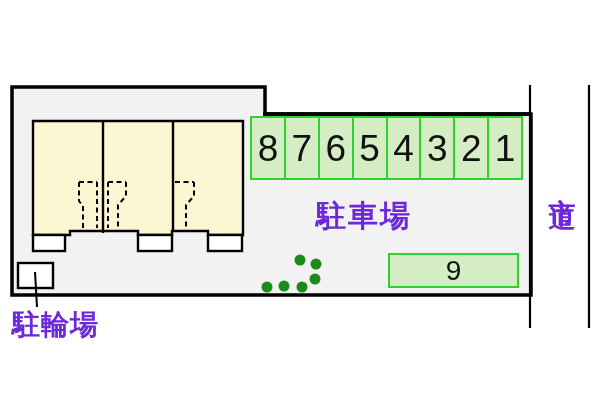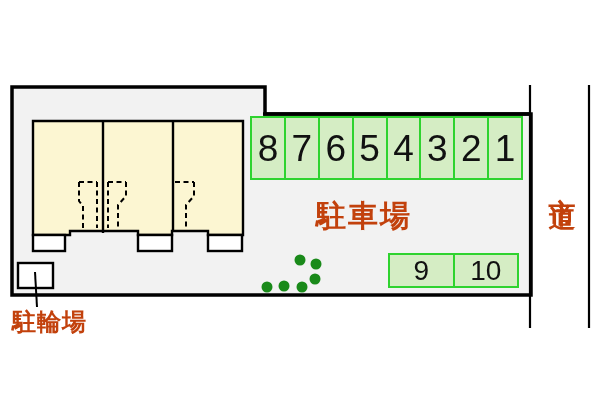--- a/index.html
+++ b/index.html
@@ -23,23 +23,23 @@
   .stall-row-bottom{left:388px;top:253px;width:131px;height:35px;}
   .stall{
     flex:1 1 0;display:flex;align-items:center;justify-content:center;
     background:#d5edc4;border:2px solid #2fd32f;box-sizing:border-box;
     color:#111;
   }
   .stall + .stall{margin-left:-2px;}
   .stall-row-top .stall{font-size:37px;line-height:1;}
   .stall-row-bottom .stall{font-size:28px;line-height:1;}
 
-  .label{position:absolute;z-index:4;color:#c2410c;white-space:nowrap;}
+  .label{position:absolute;z-index:4;color:#6d28d9;white-space:nowrap;}
   .parking-lot-label{left:316px;top:196px;font-size:30px;font-weight:600;letter-spacing:2px;}
-  .bicycle-label{left:12px;top:306px;font-size:24px;font-weight:600;letter-spacing:1px;}
+  .bicycle-label{left:12px;top:306px;font-size:28px;font-weight:600;letter-spacing:1px;}
   .road-label{
     left:544px;top:176px;font-size:27px;font-weight:600;
     writing-mode:vertical-rl;text-orientation:upright;letter-spacing:6px;
   }
 </style>
 </head>
 <body>
 
 <div id="stage">
 
@@ -84,21 +84,20 @@
     <div class="stall">6</div>
     <div class="stall">5</div>
     <div class="stall">4</div>
     <div class="stall">3</div>
     <div class="stall">2</div>
     <div class="stall">1</div>
   </div>
 
   <div class="stall-row stall-row-bottom">
     <div class="stall">9</div>
-    <div class="stall">10</div>
   </div>
 
   <svg id="fg-svg" width="600" height="400" viewBox="0 0 600 400">
     <line x1="263" y1="114" x2="531" y2="114" stroke="#000000" stroke-width="3.5"></line>
   </svg>
 
   <div class="label parking-lot-label">駐車場</div>
   <div class="label bicycle-label">駐輪場</div>
   <div class="label road-label">市道</div>
 

